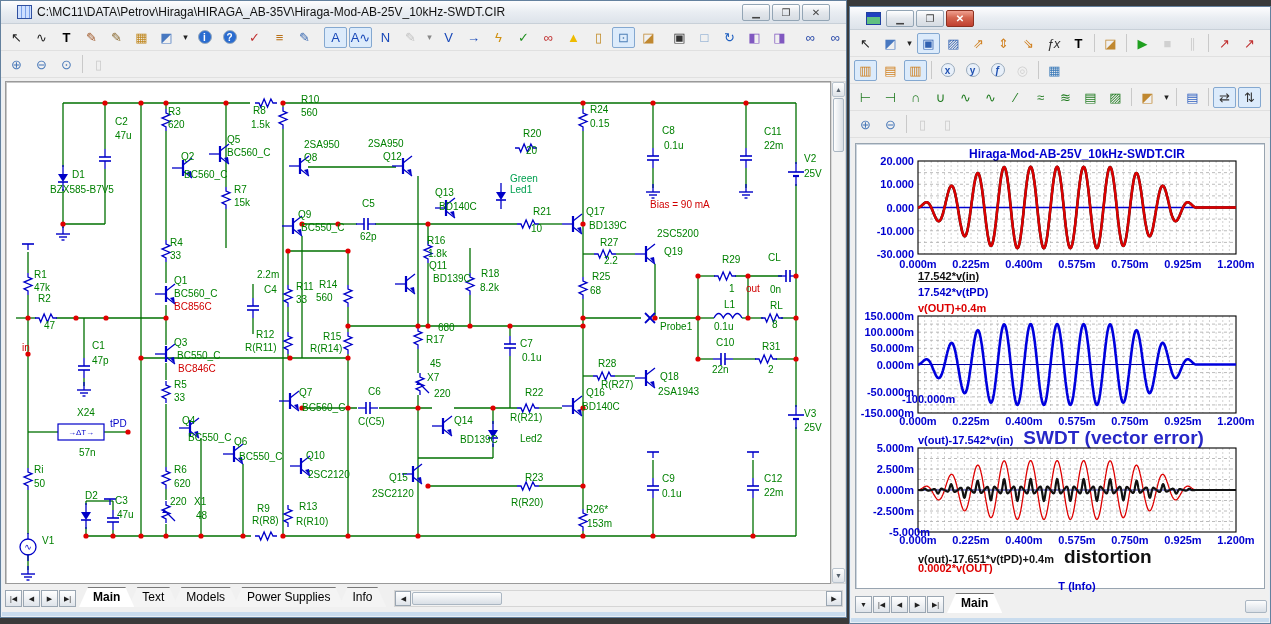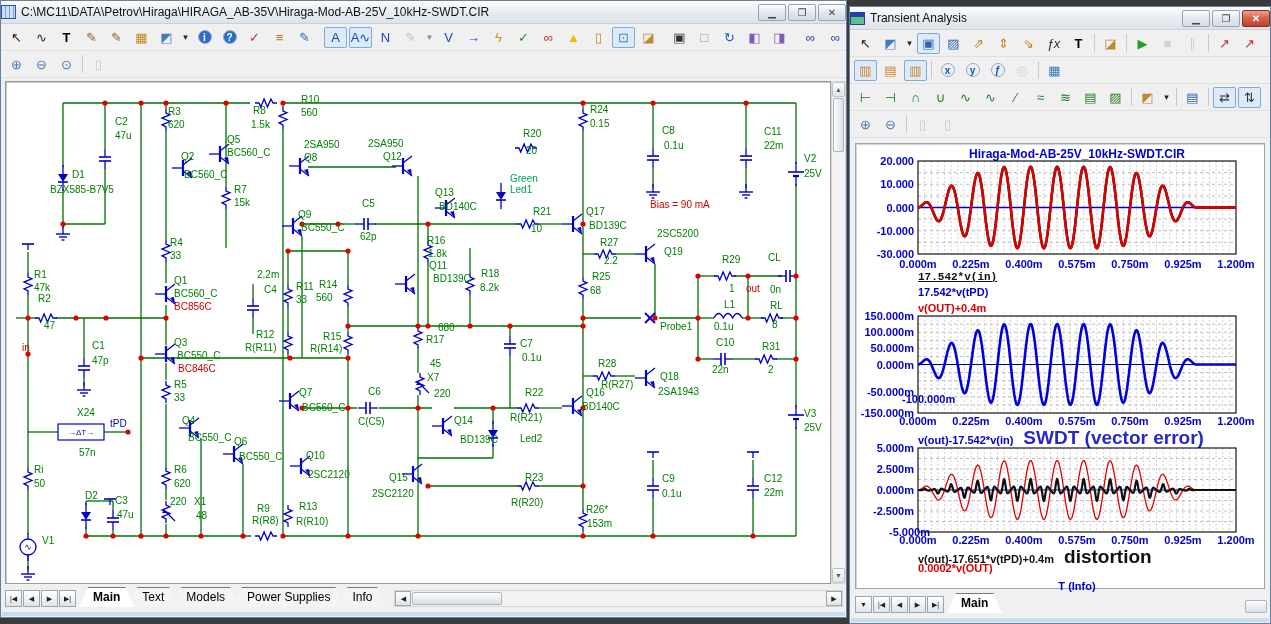--- a/index.html
+++ b/index.html
@@ -1,19 +1,19 @@
 <!DOCTYPE html>
 <html><head>
 <meta charset="utf-8">
 <style>
   * { box-sizing: border-box; margin:0; padding:0; }
   body { background:#222; font-family:"Liberation Sans",sans-serif; }
   .stage { position:relative; width:1271px; height:624px; background:#3a3a3a; overflow:hidden; }
   .win { position:absolute; background:#f0f0f0; border:1px solid #64819e; box-shadow:inset 0 0 0 1px #e9eff5; }
-  .titlebar { height:23px; display:flex; align-items:center; padding:0 0; gap:5px;
+  .titlebar { height:23px; display:flex; align-items:center; padding:0 16px; gap:5px;
     background:linear-gradient(#fdfdfe,#e9edf2 50%,#dde3ea); border-bottom:1px solid #c8d0d8; }
   .titlebar .ttext { font-size:12px; color:#111; white-space:nowrap; overflow:hidden; flex:1; }
   .appicon { width:15px; height:14px; border:1px solid #3050a0; background:
      repeating-linear-gradient(90deg,#cfe0ff 0 3px,#7aa0e8 3px 4px), #cfe0ff; }
   .appicon2 { width:15px; height:13px; border:1px solid #2040a0; background:linear-gradient(#2040c0 0 4px, #60c080 4px); }
   .capbtns { display:flex; gap:2px; }
   .cbtn { width:28px; height:17px; border:1px solid #93a5b5; border-radius:2px;
      background:linear-gradient(#ffffff,#e3e7ec 50%,#d6dce3); display:flex; align-items:center; justify-content:center;
      font-size:10px; color:#444; }
   .cbtn.close-red { background:linear-gradient(#f0a090,#d4654f 45%,#c04030); color:#fff; border-color:#8c3020; font-weight:bold;}
@@ -42,21 +42,21 @@
   .hbtn { width:16px; height:15px; font-size:7px; display:flex;align-items:center;justify-content:center;
      border:1px solid #9aa6b2; background:linear-gradient(#fff,#dfe4ea); color:#222;}
   .hthumb { height:13px; background:linear-gradient(#fdfdfd,#d9dfe6); border:1px solid #aab6c2; border-radius:2px;}
   .bstrip { position:absolute; left:1px; right:1px; bottom:1px; height:4px; background:#c9dcee; }
   .plot-panel { position:absolute; background:#fff; border:1px solid #98a4b0; box-shadow:inset 1px 1px 0 #cdd6df; }
   .ptitle { position:absolute; font-size:12px; font-weight:bold; color:#0000d0; text-align:center; }
   .ylab { position:absolute; font-size:11px; font-weight:bold; color:#0000d0; text-align:right; width:56px; }
   .xlab { position:absolute; font-size:11px; font-weight:bold; color:#0000d0; text-align:center; width:56px; }
   .legrow { position:absolute; font-size:11px; font-weight:bold; white-space:nowrap; }
   .legrow .big { font-size:19px; font-weight:bold; margin-left:10px; }
-  .legrow .u { text-decoration:underline;font-family:Liberation Mono, monospace; }
+  .legrow .u { text-decoration:underline; }
   .xaxis-label { position:absolute; font-size:11px; font-weight:bold; color:#0000d0; text-align:center; }
 </style>
 </head>
 <body>
 
 <div class="stage">
 
   <div class="win" id="leftwin" style="left:0;top:6;width:847px;height:618px;">
     <div class="titlebar">
       <div class="appicon"></div>
@@ -959,21 +959,20 @@
         <div style="flex:1"></div>
         <div class="hbtn">▶</div>
       </div>
     </div>
     <div class="bstrip"></div>
   </div>
 
   <div class="win" id="rightwin" style="left:849px;top:6px;width:422px;height:618px;">
     <div class="titlebar">
       <div class="appicon2"></div>
-      <div class="ttext" style="font-weight:normal">Transient Analysis</div>
       <div class="capbtns">
         <div class="cbtn">▁</div>
         <div class="cbtn">❐</div>
         <div class="cbtn close-red">✕</div>
       </div>
     </div>
     <div class="tbar" id="rtb1">
         <div class="tbtn">
           <span style="color: rgb(34, 34, 34);">↖</span>
         </div>

